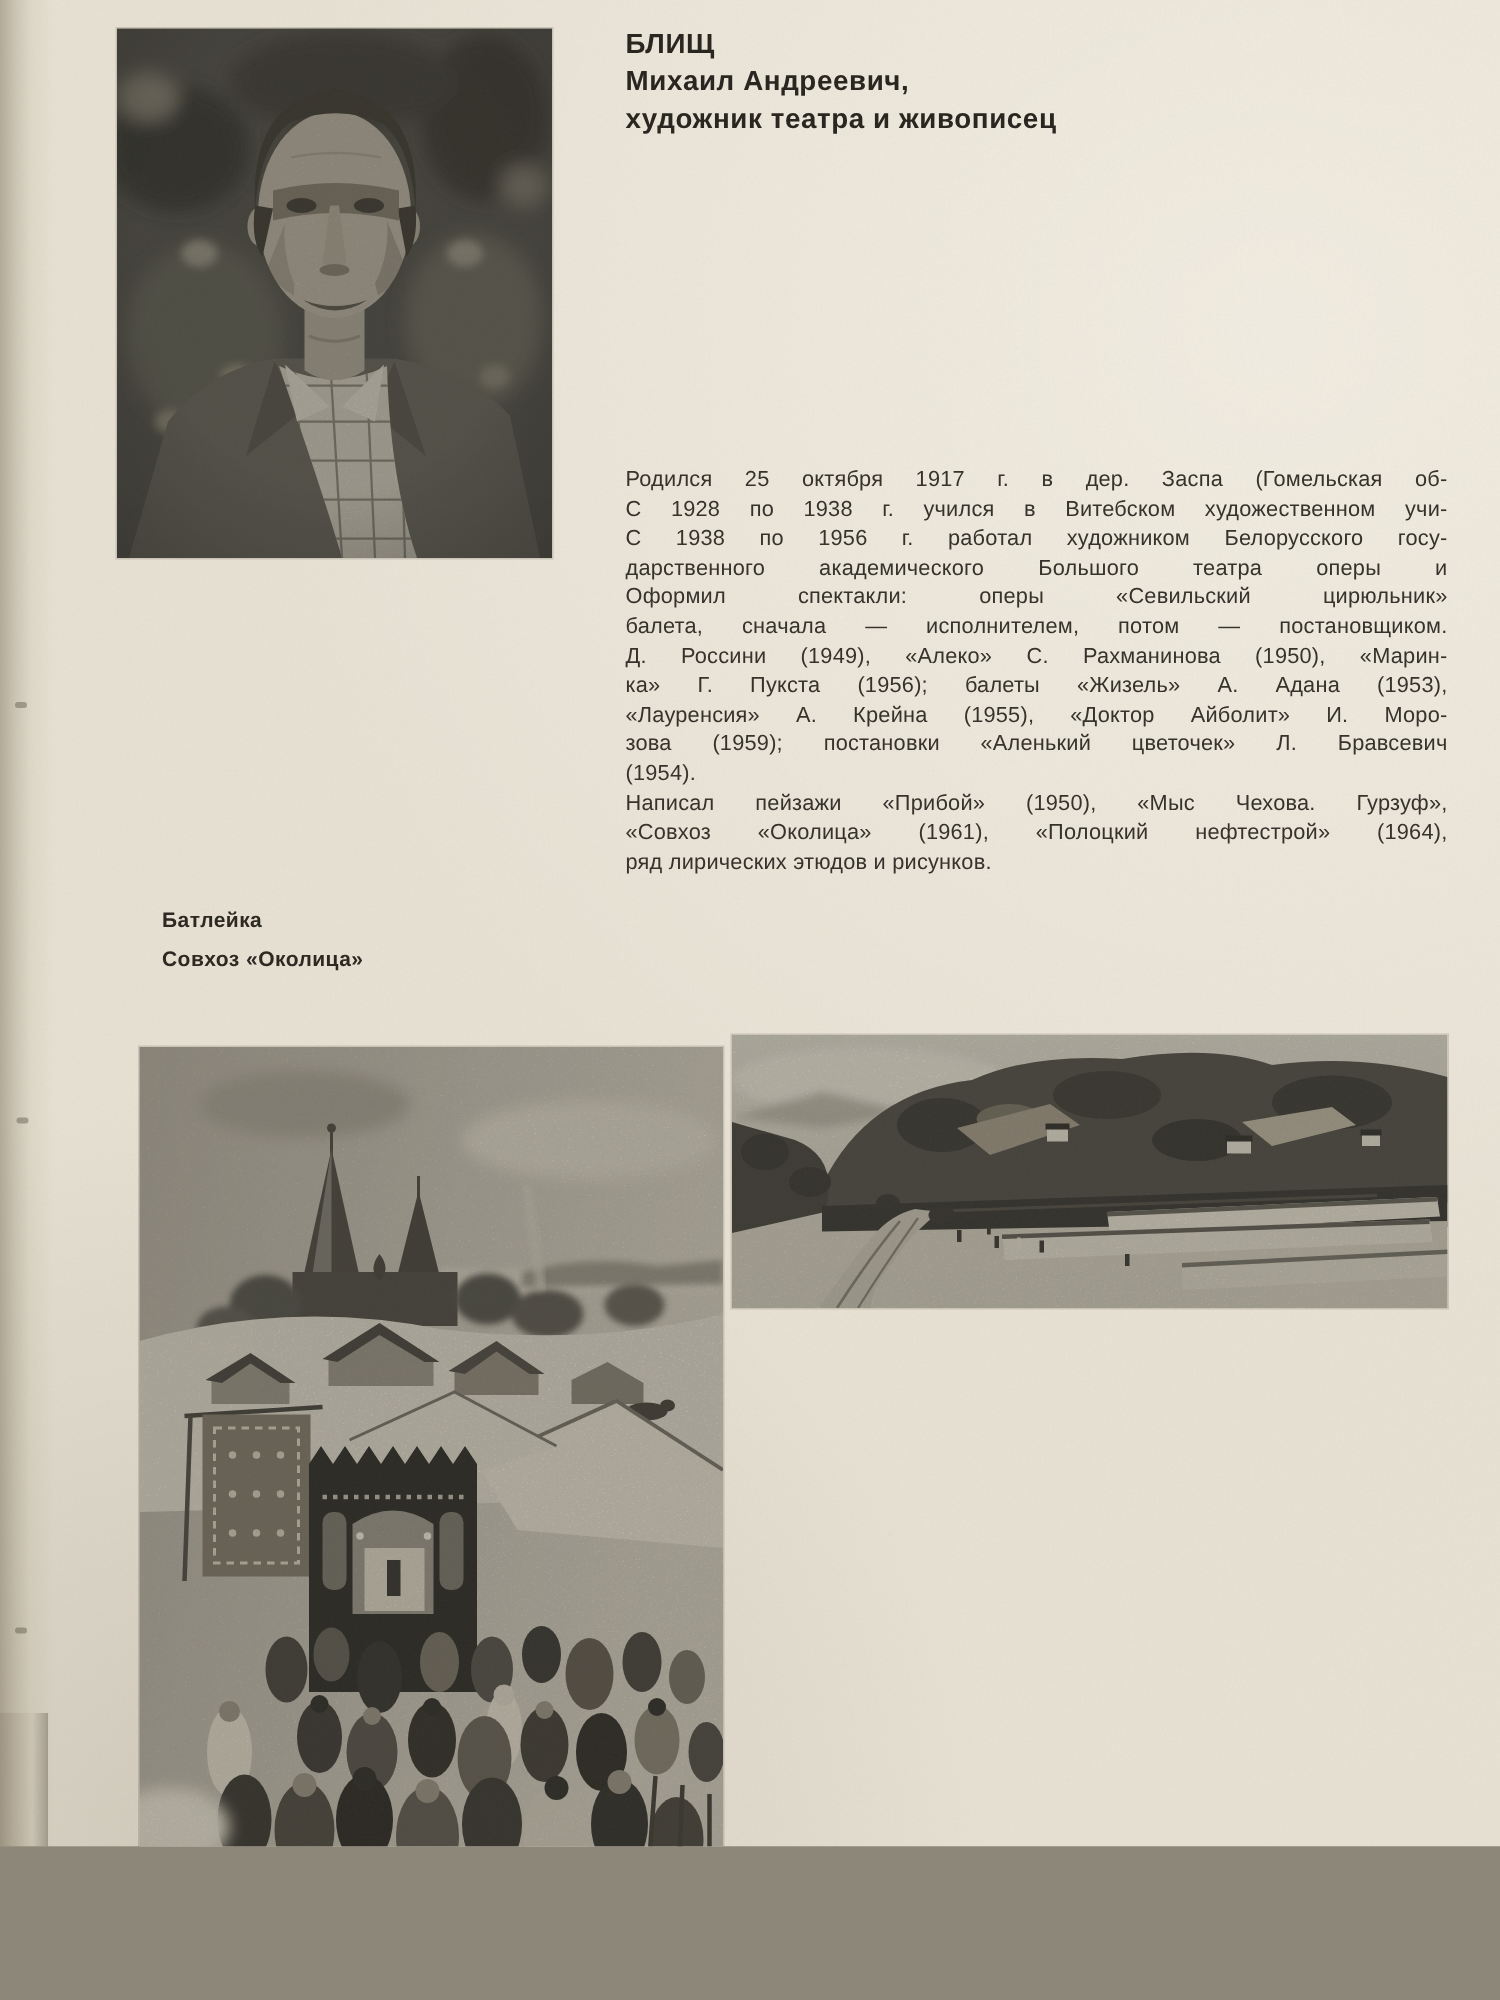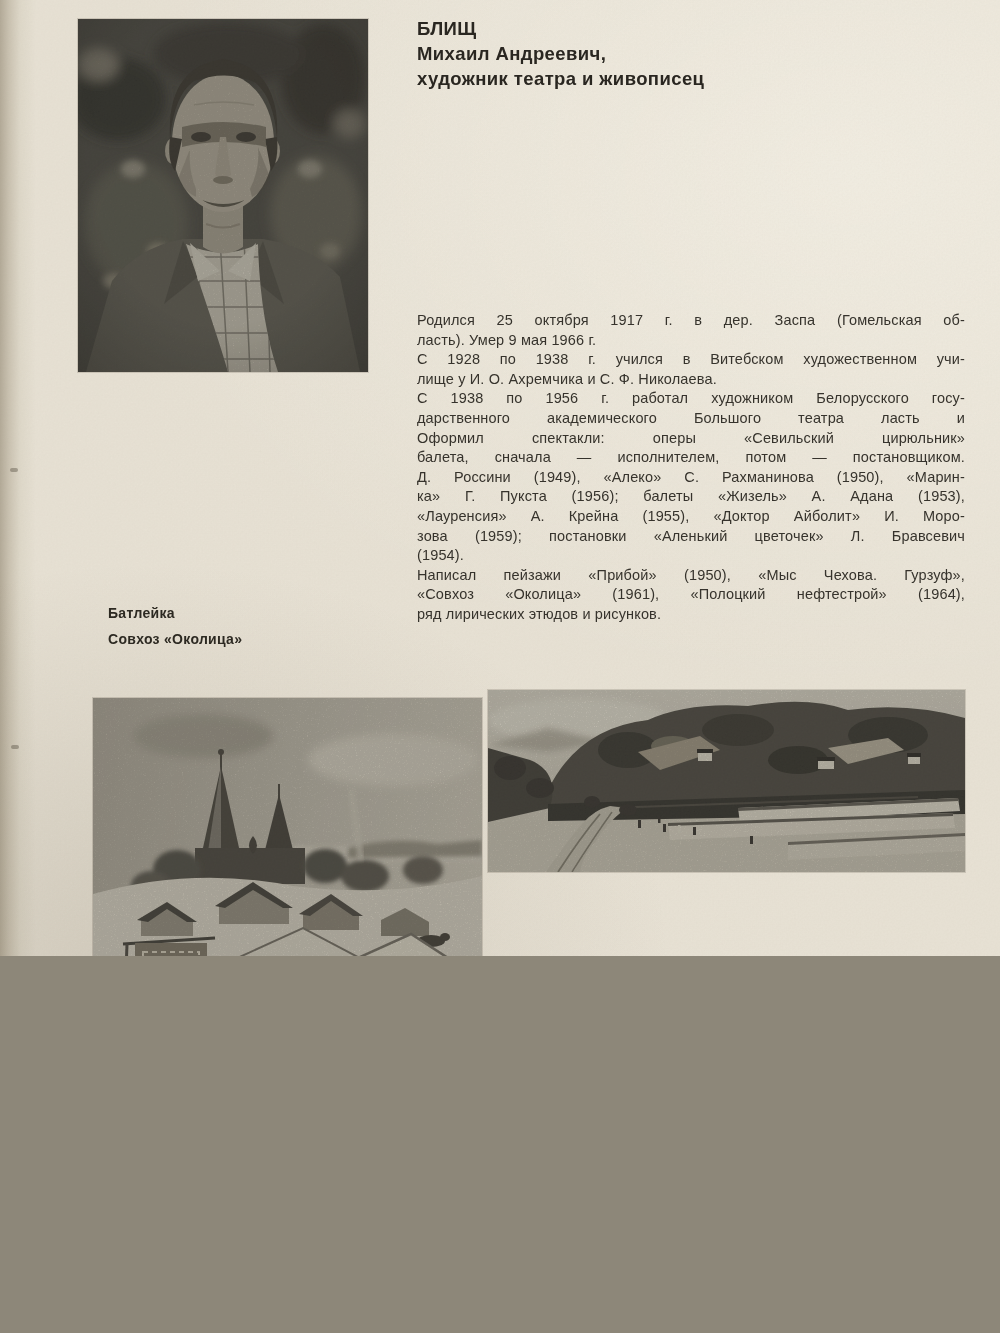--- a/index.html
+++ b/index.html
@@ -1,17 +1,17 @@
 <!DOCTYPE html>
 <html><head>
 <meta charset="utf-8">
 <style>
   html,body{margin:0;padding:0;background:#8d8779;}
   .page{
-    position:relative;width:1000px;height:956px;overflow:hidden;
+    position:relative;width:1000px;height:1231px;overflow:hidden;
     background:
       radial-gradient(120% 90% at 85% 18%, rgba(255,253,244,0.45), rgba(255,253,244,0) 60%),
       radial-gradient(95% 75% at 15% 100%, rgba(95,85,65,0.16), rgba(95,85,65,0) 55%),
       linear-gradient(to right,#b4ab99 0px,#ccc4b3 9px,#e0dacb 20px,#e9e3d6 36px,#eae4d7 100%);
     font-family:"Liberation Sans","DejaVu Sans",sans-serif;
     color:#35322c;
   }
   .abs{position:absolute;}
   
   .artist-header{left:417px;top:16px;width:560px;line-height:25px;
@@ -132,25 +132,23 @@
         <path d="M128,205 Q145,212 162,205" stroke="#8d8577" stroke-width="2" fill="none"></path>
         <path d="M116,86 Q145,80 176,86" stroke="#948c7d" stroke-width="1.5" fill="none" opacity="0.7"></path>
       </g>
       <rect width="290" height="353" fill="url(#pvig)"></rect>
       <rect width="290" height="353" filter="url(#pgrain)" opacity="0.35"></rect>
     </svg>
   </div>
 
   <div class="abs bio">
       <div class="bio-line">Родился 25 октября 1917 г. в дер. Заспа (Гомельская об-</div>
-      <div class="bio-line para-end">ласть). Умер 9 мая 1966 г.</div>
       <div class="bio-line">С 1928 по 1938 г. учился в Витебском художественном учи-</div>
-      <div class="bio-line para-end">лище у И. О. Ахремчика и С. Ф. Николаева.</div>
       <div class="bio-line">С 1938 по 1956 г. работал художником Белорусского госу-</div>
-      <div class="bio-line">дарственного академического Большого театра ласть и</div>
+      <div class="bio-line">дарственного академического Большого театра оперы и</div>
       <div class="bio-line">Оформил спектакли: оперы «Севильский цирюльник»</div>
       <div class="bio-line">балета, сначала — исполнителем, потом — постановщиком.</div>
       <div class="bio-line">Д. Россини (1949), «Алеко» С. Рахманинова (1950), «Марин-</div>
       <div class="bio-line">ка» Г. Пукста (1956); балеты «Жизель» А. Адана (1953),</div>
       <div class="bio-line">«Лауренсия» А. Крейна (1955), «Доктор Айболит» И. Моро-</div>
       <div class="bio-line">зова (1959); постановки «Аленький цветочек» Л. Бравсевич</div>
       <div class="bio-line para-end">(1954).</div>
       <div class="bio-line">Написал пейзажи «Прибой» (1950), «Мыс Чехова. Гурзуф»,</div>
       <div class="bio-line">«Совхоз «Околица» (1961), «Полоцкий нефтестрой» (1964),</div>
       <div class="bio-line para-end">ряд лирических этюдов и рисунков.</div>

